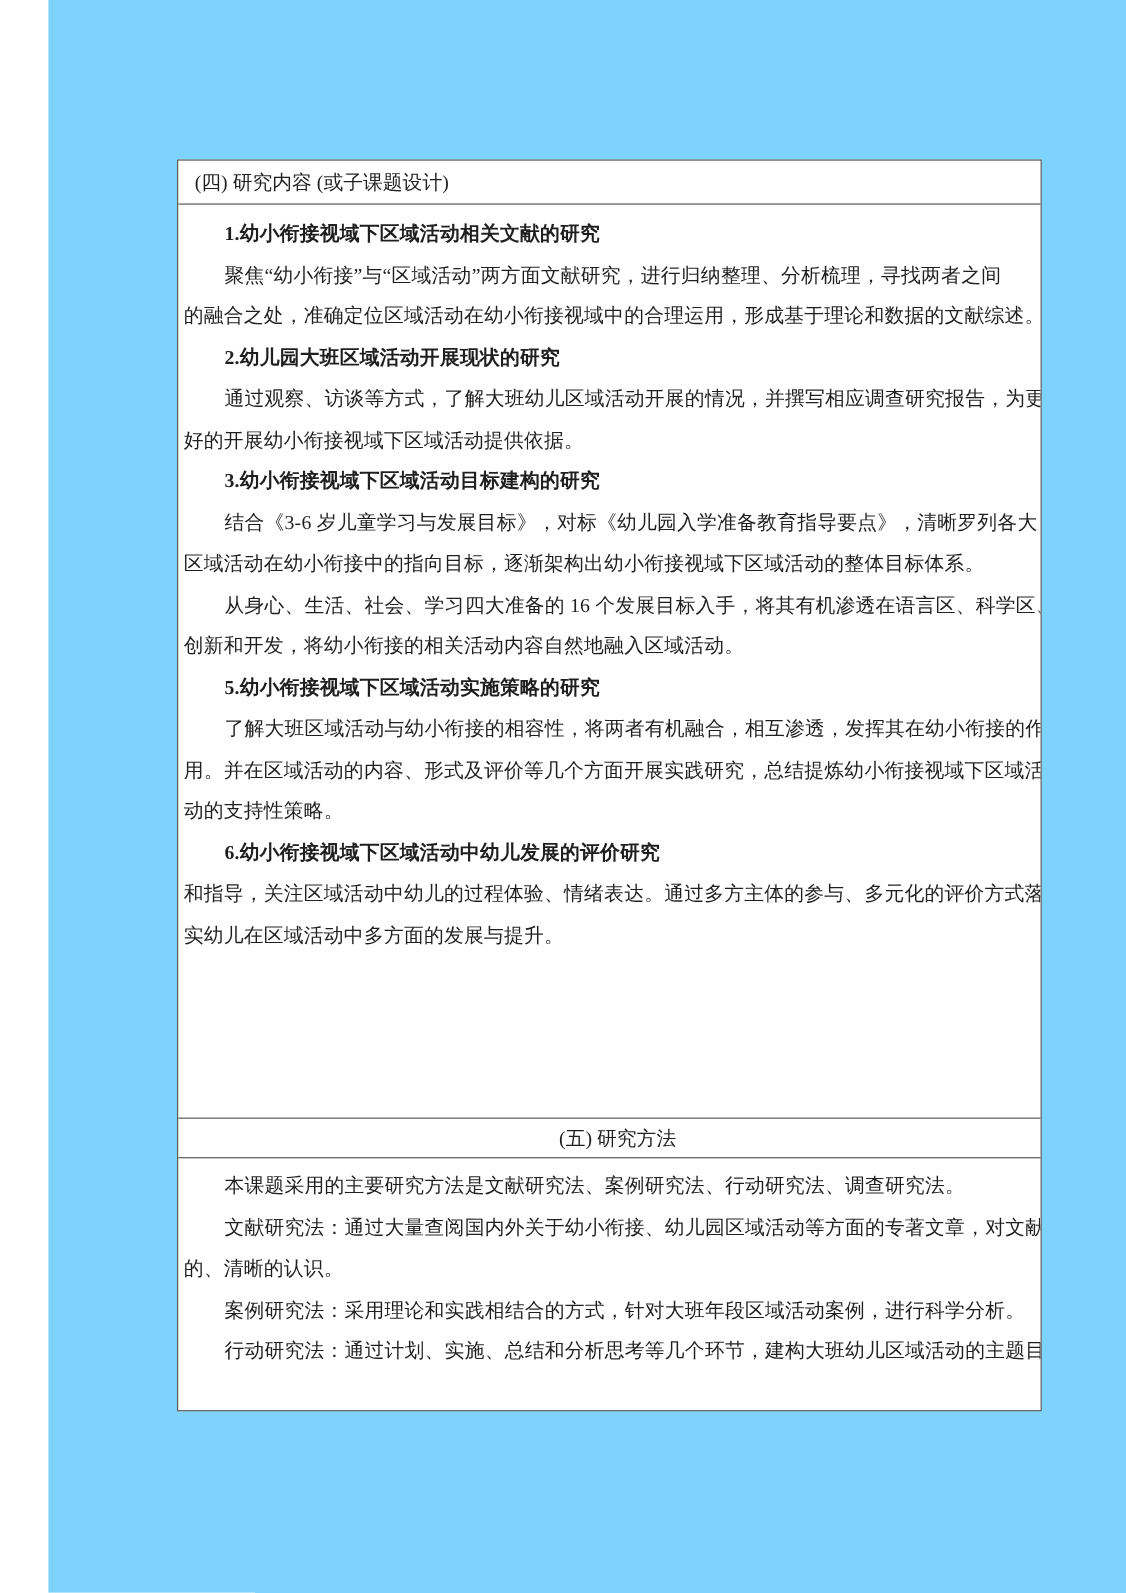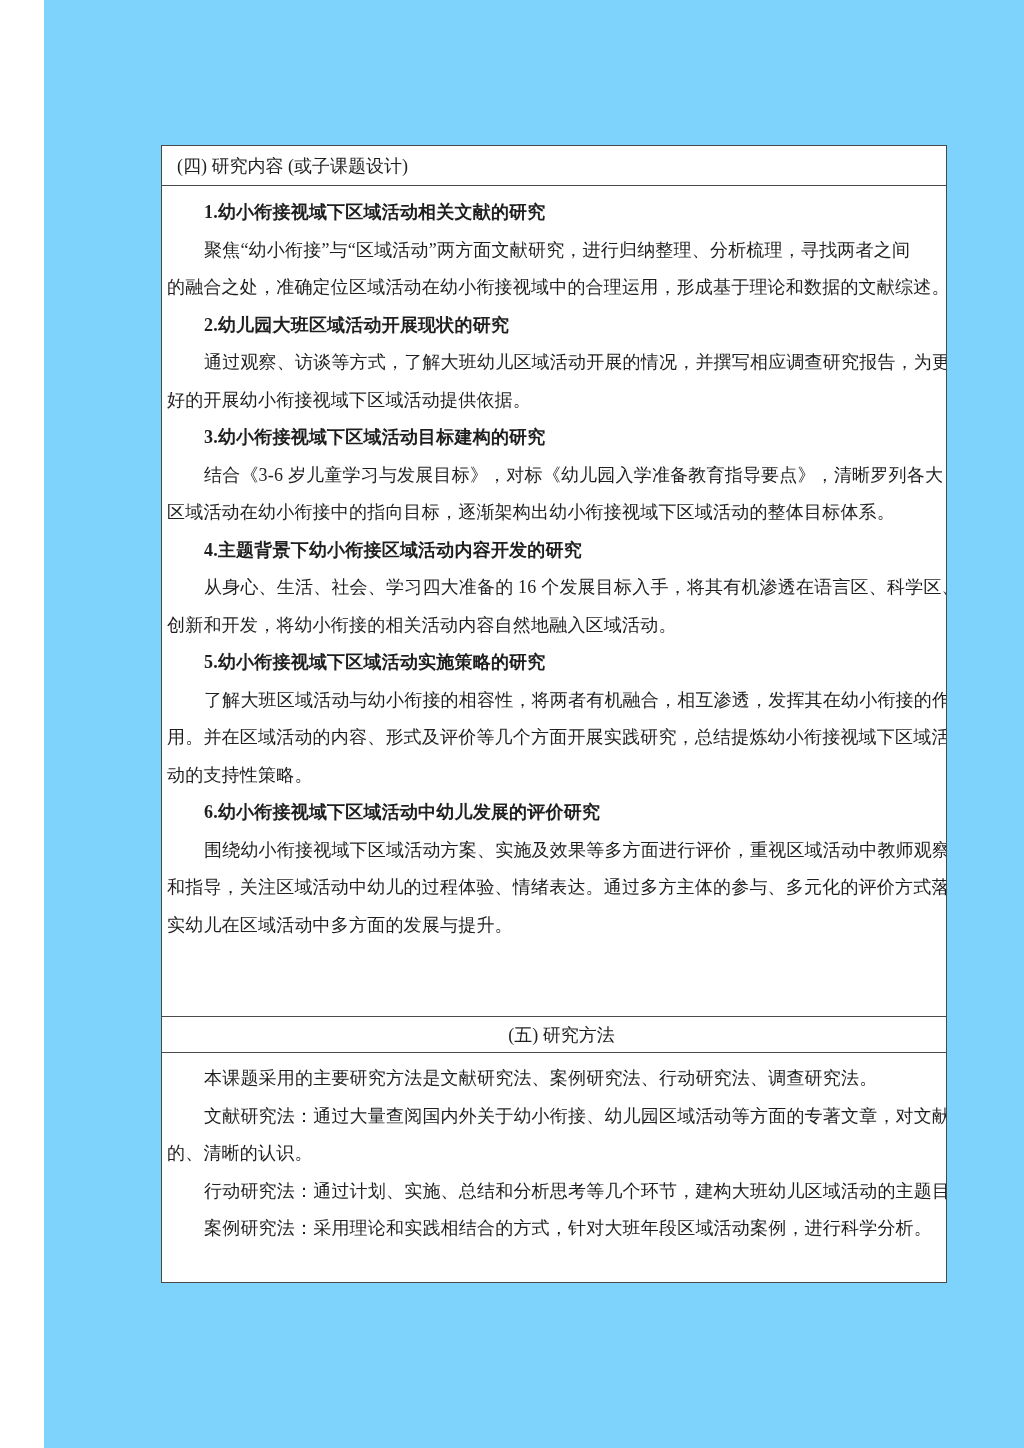--- a/index.html
+++ b/index.html
@@ -89,37 +89,35 @@
     <div class="row content-row c4">
         <div class="line heading">1.幼小衔接视域下区域活动相关文献的研究</div>
         <div class="line first">聚焦“幼小衔接”与“区域活动”两方面文献研究，进行归纳整理、分析梳理，寻找两者之间</div>
         <div class="line wrap">的融合之处，准确定位区域活动在幼小衔接视域中的合理运用，形成基于理论和数据的文献综述。</div>
         <div class="line heading">2.幼儿园大班区域活动开展现状的研究</div>
         <div class="line first">通过观察、访谈等方式，了解大班幼儿区域活动开展的情况，并撰写相应调查研究报告，为更</div>
         <div class="line wrap">好的开展幼小衔接视域下区域活动提供依据。</div>
         <div class="line heading">3.幼小衔接视域下区域活动目标建构的研究</div>
         <div class="line first">结合《3-6 岁儿童学习与发展目标》，对标《幼儿园入学准备教育指导要点》，清晰罗列各大</div>
         <div class="line wrap">区域活动在幼小衔接中的指向目标，逐渐架构出幼小衔接视域下区域活动的整体目标体系。</div>
-        <div class="line heading">4.主题背景下幼小衔接区域活动内容开发的研究</div>
         <div class="line first">从身心、生活、社会、学习四大准备的 16 个发展目标入手，将其有机渗透在语言区、科学区、</div>
         <div class="line wrap">创新和开发，将幼小衔接的相关活动内容自然地融入区域活动。</div>
         <div class="line heading">5.幼小衔接视域下区域活动实施策略的研究</div>
         <div class="line first">了解大班区域活动与幼小衔接的相容性，将两者有机融合，相互渗透，发挥其在幼小衔接的作</div>
         <div class="line wrap">用。并在区域活动的内容、形式及评价等几个方面开展实践研究，总结提炼幼小衔接视域下区域活</div>
         <div class="line wrap">动的支持性策略。</div>
         <div class="line heading">6.幼小衔接视域下区域活动中幼儿发展的评价研究</div>
-        <div class="line first">围绕幼小衔接视域下区域活动方案、实施及效果等多方面进行评价，重视区域活动中教师观察</div>
         <div class="line wrap">和指导，关注区域活动中幼儿的过程体验、情绪表达。通过多方主体的参与、多元化的评价方式落</div>
         <div class="line wrap">实幼儿在区域活动中多方面的发展与提升。</div>
       </div>
 
     <div class="row header-row h5">(五) 研究方法</div>
 
     <div class="row content-row c5">
         <div class="line first">本课题采用的主要研究方法是文献研究法、案例研究法、行动研究法、调查研究法。</div>
         <div class="line first">文献研究法：通过大量查阅国内外关于幼小衔接、幼儿园区域活动等方面的专著文章，对文献</div>
         <div class="line wrap">的、清晰的认识。</div>
+        <div class="line first">案例研究法：采用理论和实践相结合的方式，针对大班年段区域活动案例，进行科学分析。</div>
         <div class="line first">行动研究法：通过计划、实施、总结和分析思考等几个环节，建构大班幼儿区域活动的主题目</div>
-        <div class="line first">案例研究法：采用理论和实践相结合的方式，针对大班年段区域活动案例，进行科学分析。</div>
       </div>
 
   </div>
 </div>
 
 </body></html>

